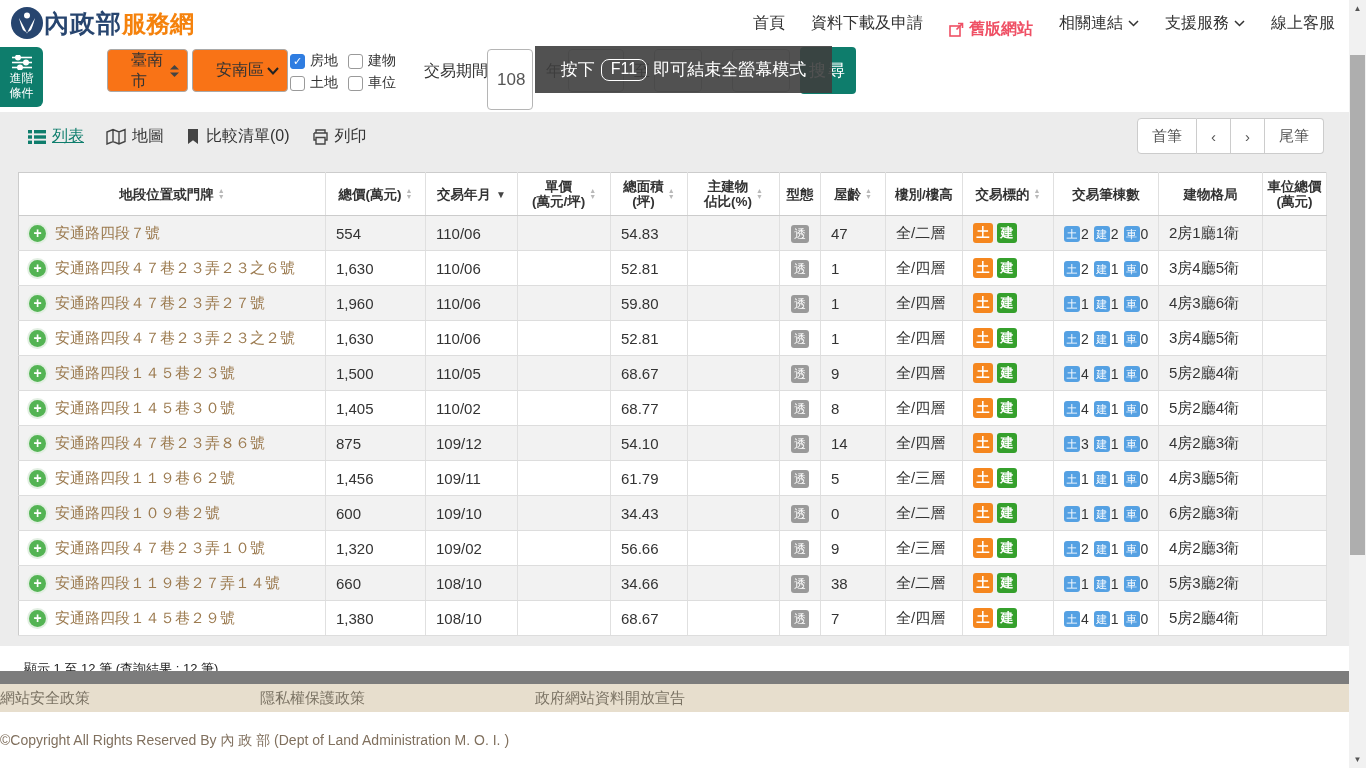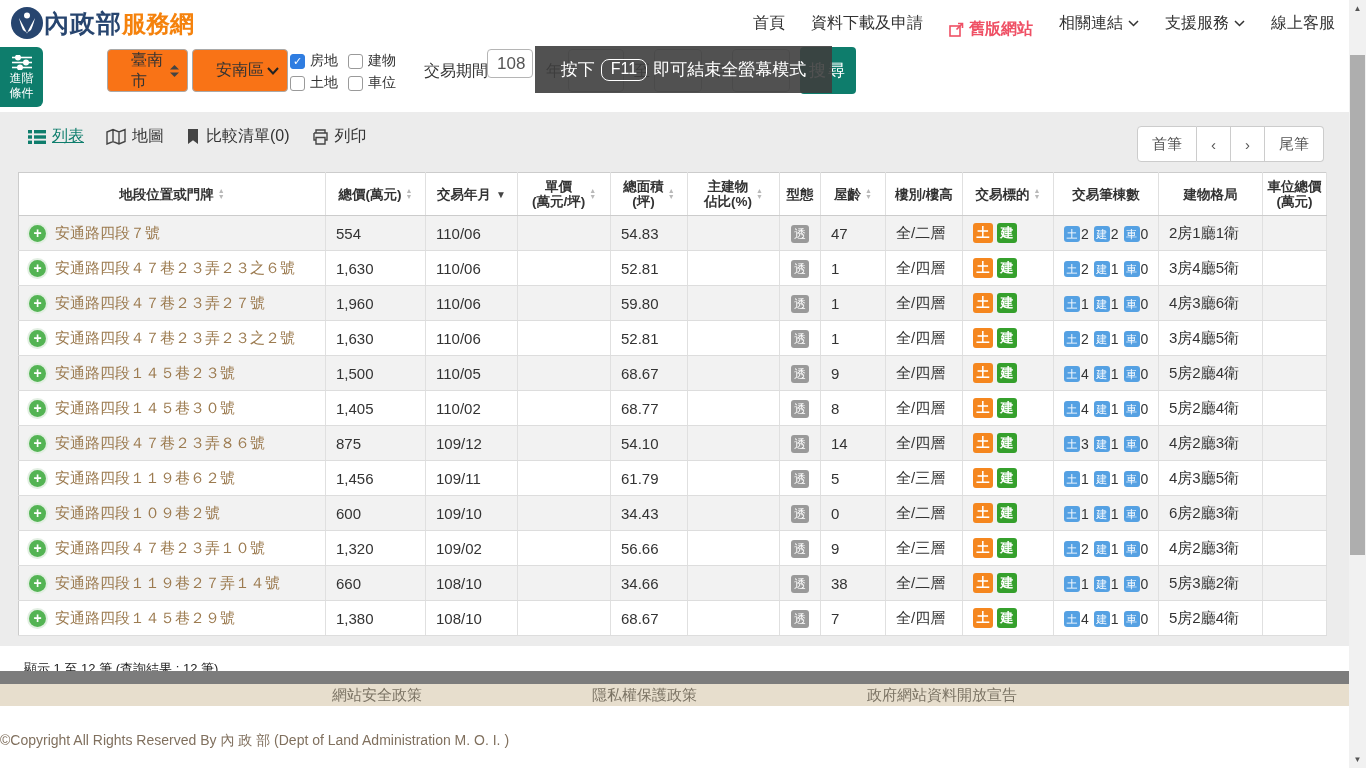--- a/index.html
+++ b/index.html
@@ -26,38 +26,38 @@
   .select-box{position:absolute;top:3px;height:43px;border:1px solid #a9a9a9;border-radius:4px;
     background:#f97316;display:flex;align-items:center;justify-content:space-between;
     padding:0 8px 0 23px;font-size:16px;box-sizing:border-box;cursor:pointer;}
   .cb-grid{position:absolute;left:290px;top:4px;display:grid;grid-template-columns:58px 58px;grid-auto-rows:22px;
     align-items:center;font-size:14px;}
   .cb-item{display:flex;align-items:center;gap:5px;cursor:pointer;}
   .cb{width:15px;height:15px;border-radius:3px;border:1px solid #9a9a9a;background:#fff;box-sizing:border-box;
     display:flex;align-items:center;justify-content:center;font-size:11px;color:#fff;}
   .cb.checked{background:#2f7de1;border-color:#2f7de1;}
   .plabel{position:absolute;left:424px;top:15px;font-size:16px;}
-  .year-input{position:absolute;left:487px;top:3px;width:46px;height:29px;border:1px solid #b5b5b5;
+  .year-input{position:absolute;left:487px;top:3px;width:46px;height:61px;border:1px solid #b5b5b5;
     border-radius:4px;box-sizing:border-box;font-size:17px;color:#555;padding:0 0 0 9px;font-family:inherit;}
   .ghost-txt{position:absolute;top:15px;font-size:16px;color:#333;}
   .ghost-box{position:absolute;top:3px;height:43px;border:1px solid #b5b5b5;border-radius:4px;background:#fff;box-sizing:border-box;}
   .search-btn{position:absolute;left:800px;top:1px;width:56px;height:47px;background:var(--accent);color:#fff;
     border:none;border-radius:4px;font-size:17px;letter-spacing:2px;cursor:pointer;z-index:1;font-family:inherit;}
   .fs-tip{position:absolute;left:535px;top:0;width:297px;height:47px;background:rgba(62,62,62,0.9);
     z-index:2;display:flex;align-items:center;justify-content:center;gap:6px;color:#fff;font-size:17px;}
   .fs-key{border:1.5px solid #fff;border-radius:8px;padding:0px 9px 2px 9px;font-size:16px;}
 
   
   .panel{position:absolute;top:112px;left:0;width:1349px;height:534px;background:#ececec;box-sizing:border-box;
     padding:0 23px 0 18px;}
   .toolbar{position:relative;height:50px;}
   .views{position:absolute;left:10px;top:14px;display:flex;align-items:center;gap:22px;font-size:16px;}
   .view-item{display:flex;align-items:center;gap:6px;cursor:pointer;color:#333;}
   .view-item.active{color:var(--accent);text-decoration:underline;}
-  .pager{position:absolute;right:2px;top:14px;display:flex;}
+  .pager{position:absolute;right:2px;top:6px;display:flex;}
   .pg{height:36px;background:#fff;border:1px solid #ccc;border-left:none;color:#555;font-size:15px;
     padding:0 14px;cursor:pointer;font-family:inherit;}
   .pg:first-child{border-left:1px solid #ccc;border-radius:4px 0 0 4px;}
   .pg:last-child{border-radius:0 4px 4px 0;}
 
   table{border-collapse:collapse;table-layout:fixed;width:1308px;background:#fff;margin-top:10px;
     border:1px solid #ccc;}
   th{height:38px;background:#fff;font-size:13.5px;color:#333;font-weight:bold;text-align:center;
     border-right:1px solid #e0e0e0;border-bottom:1px solid #ccc;padding:2px 2px;}
   th .thlabel{white-space:pre-line;line-height:15px;vertical-align:middle;display:inline-block;}
@@ -79,22 +79,22 @@
   .tag.t-land{background:var(--borange);}
   .tag.t-bld{background:var(--bgreen);}
   .cgroup{margin-right:5px;white-space:nowrap;}
   .cbadge{display:inline-block;width:16px;height:16px;background:var(--bblue);color:#fff;font-size:11px;
     line-height:16px;text-align:center;border-radius:3px;vertical-align:middle;}
   .cnum{font-size:14px;vertical-align:middle;margin-left:1px;}
   .summary{margin-top:24px;font-size:13px;color:#222;padding-left:6px;}
 
   
   .bar-dark{position:absolute;top:671px;left:0;width:1349px;height:13px;background:#7c7c7c;}
-  .bar-beige{position:absolute;top:684px;left:0;width:1349px;height:22px;background:var(--beige);
-    display:flex;align-items:center;justify-content:center;gap:170px;font-size:15px;}
+  .bar-beige{position:absolute;top:684px;left:0;width:1349px;height:28px;background:var(--beige);
+    display:flex;align-items:center;gap:170px;font-size:15px;}
   .bar-beige a{color:#7b7364;text-decoration:none;cursor:pointer;}
   .copyright{position:absolute;top:732px;left:0;width:1349px;text-align:left;font-size:14px;color:#80705e;}
 
   
   .scrollbar{position:absolute;left:1349px;top:0;width:17px;height:768px;background:#f1f1f1;}
   .sb-arrow{position:absolute;left:0;width:17px;height:17px;text-align:center;font-size:8px;line-height:17px;color:#555;cursor:pointer;}
   .sb-up{top:0;}
   .sb-down{bottom:0;}
   .sb-thumb{position:absolute;left:1px;top:55px;width:15px;height:500px;background:#aeaeae;cursor:pointer;}
 

